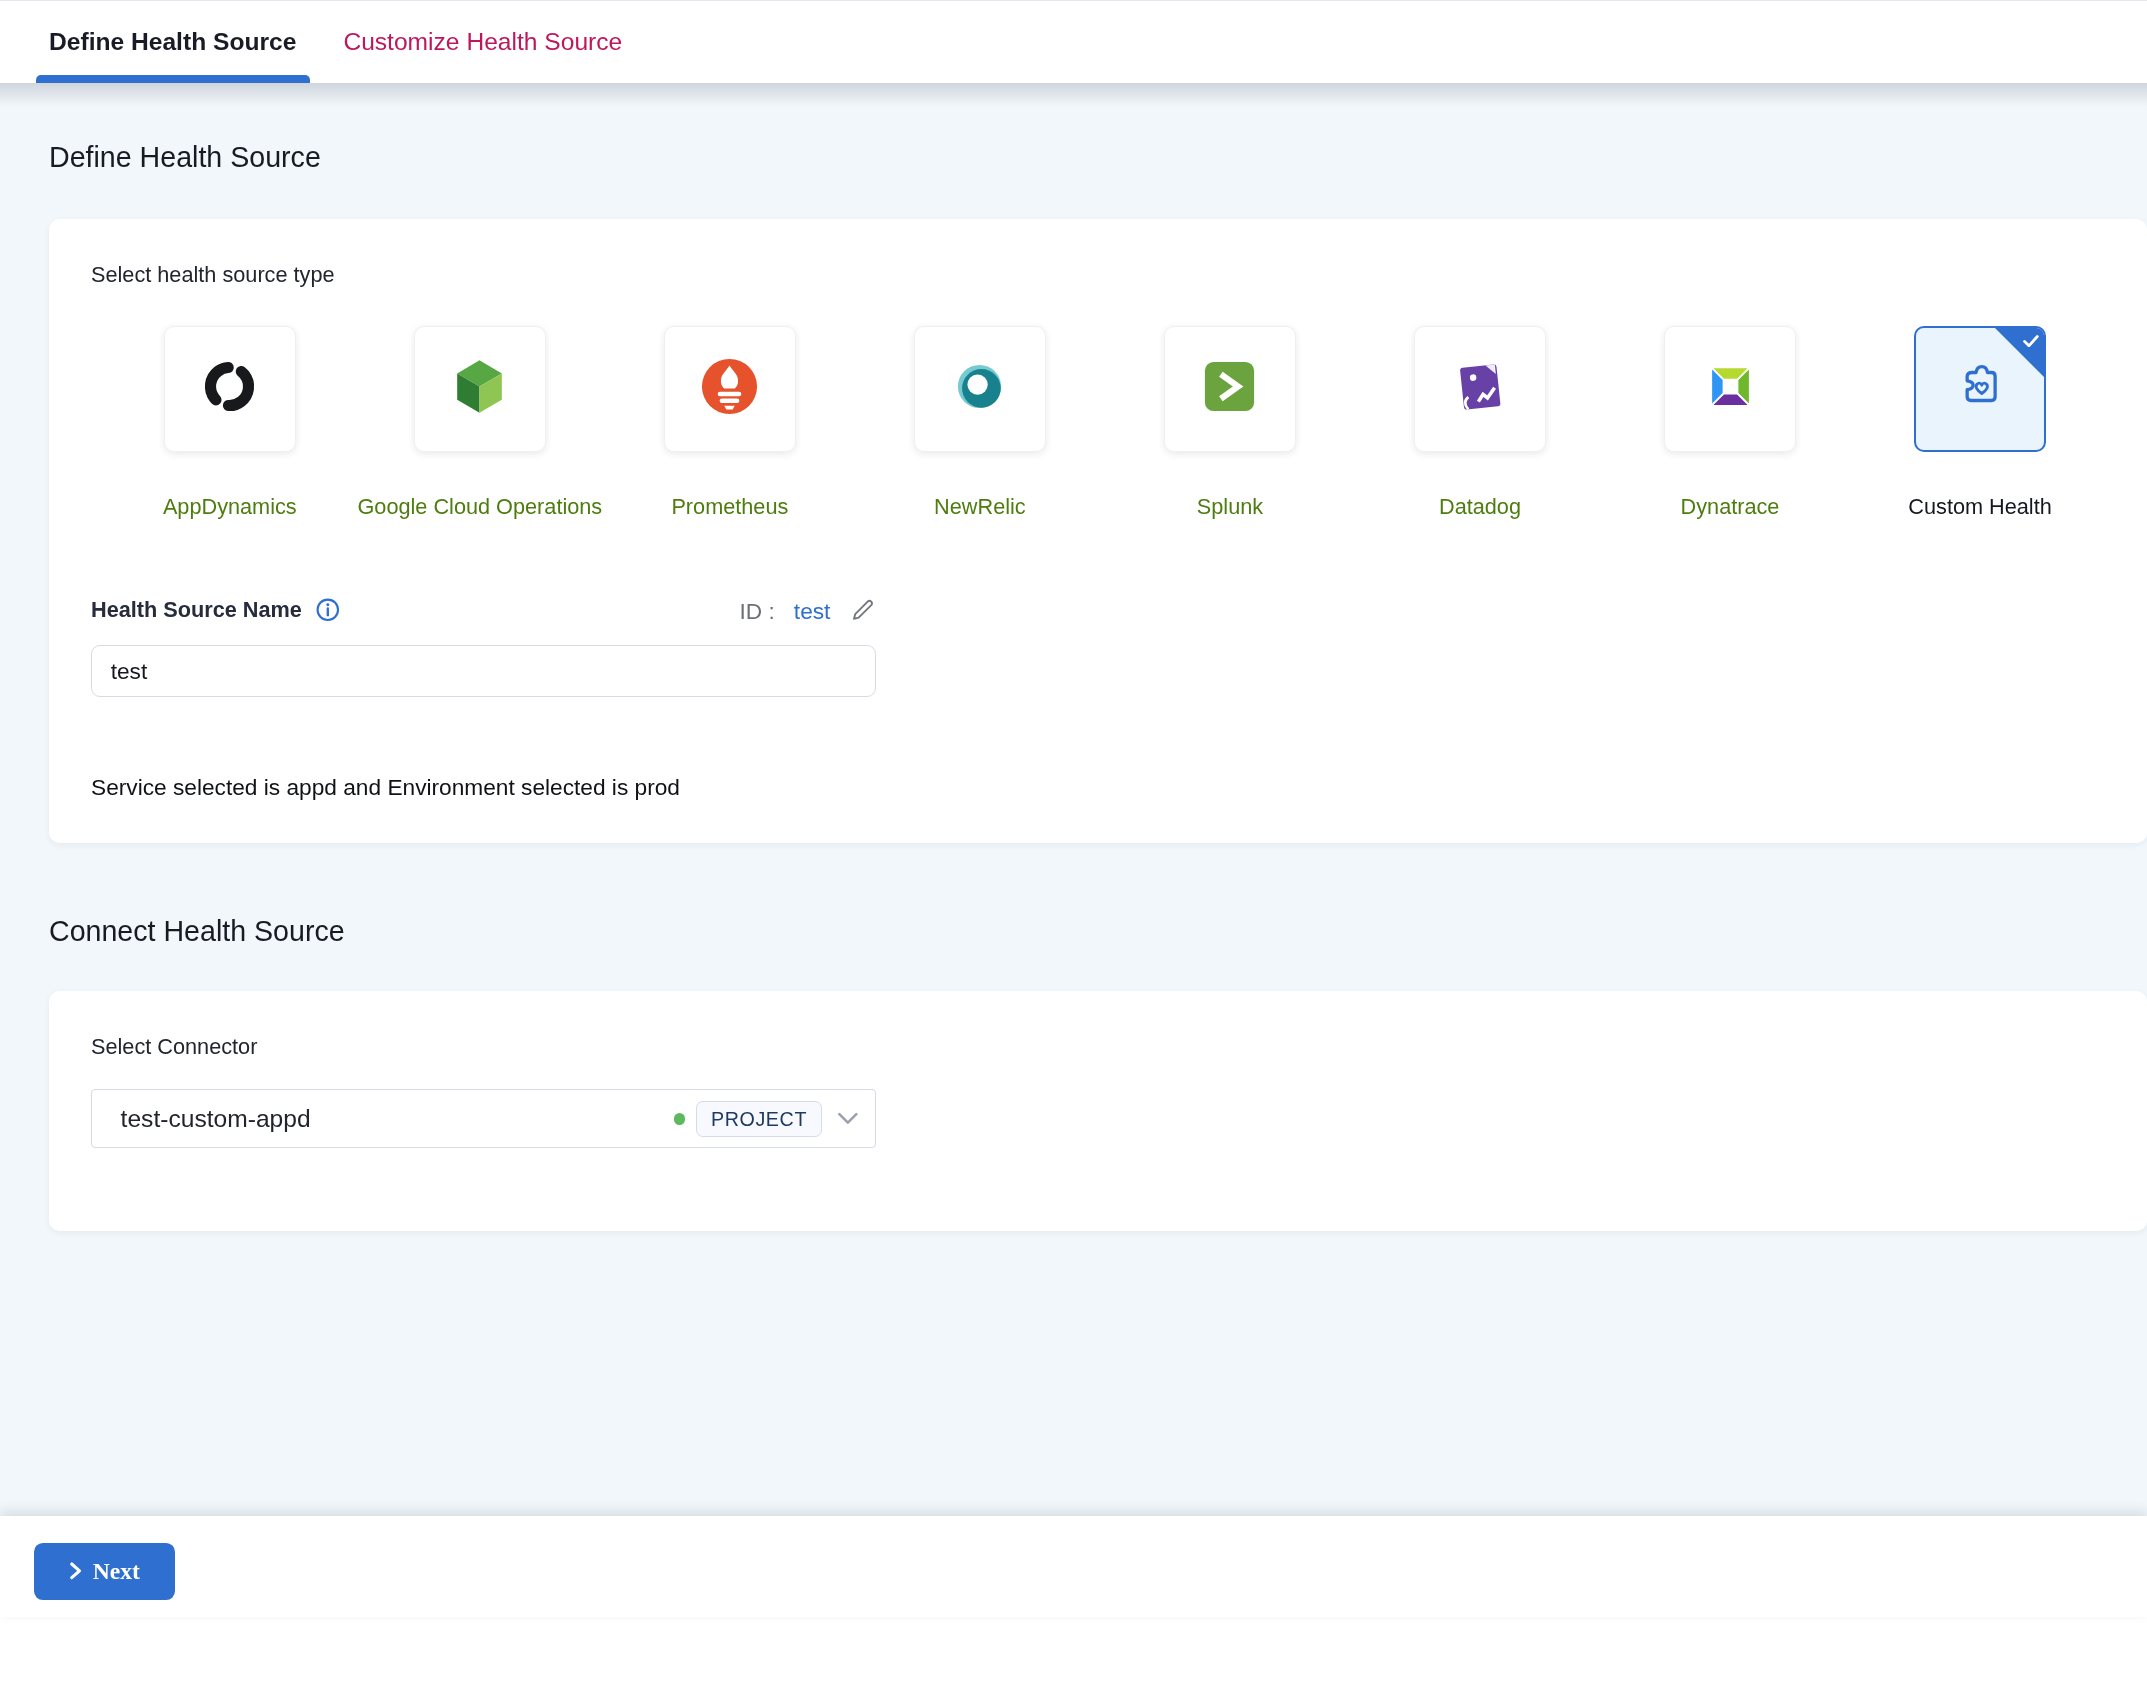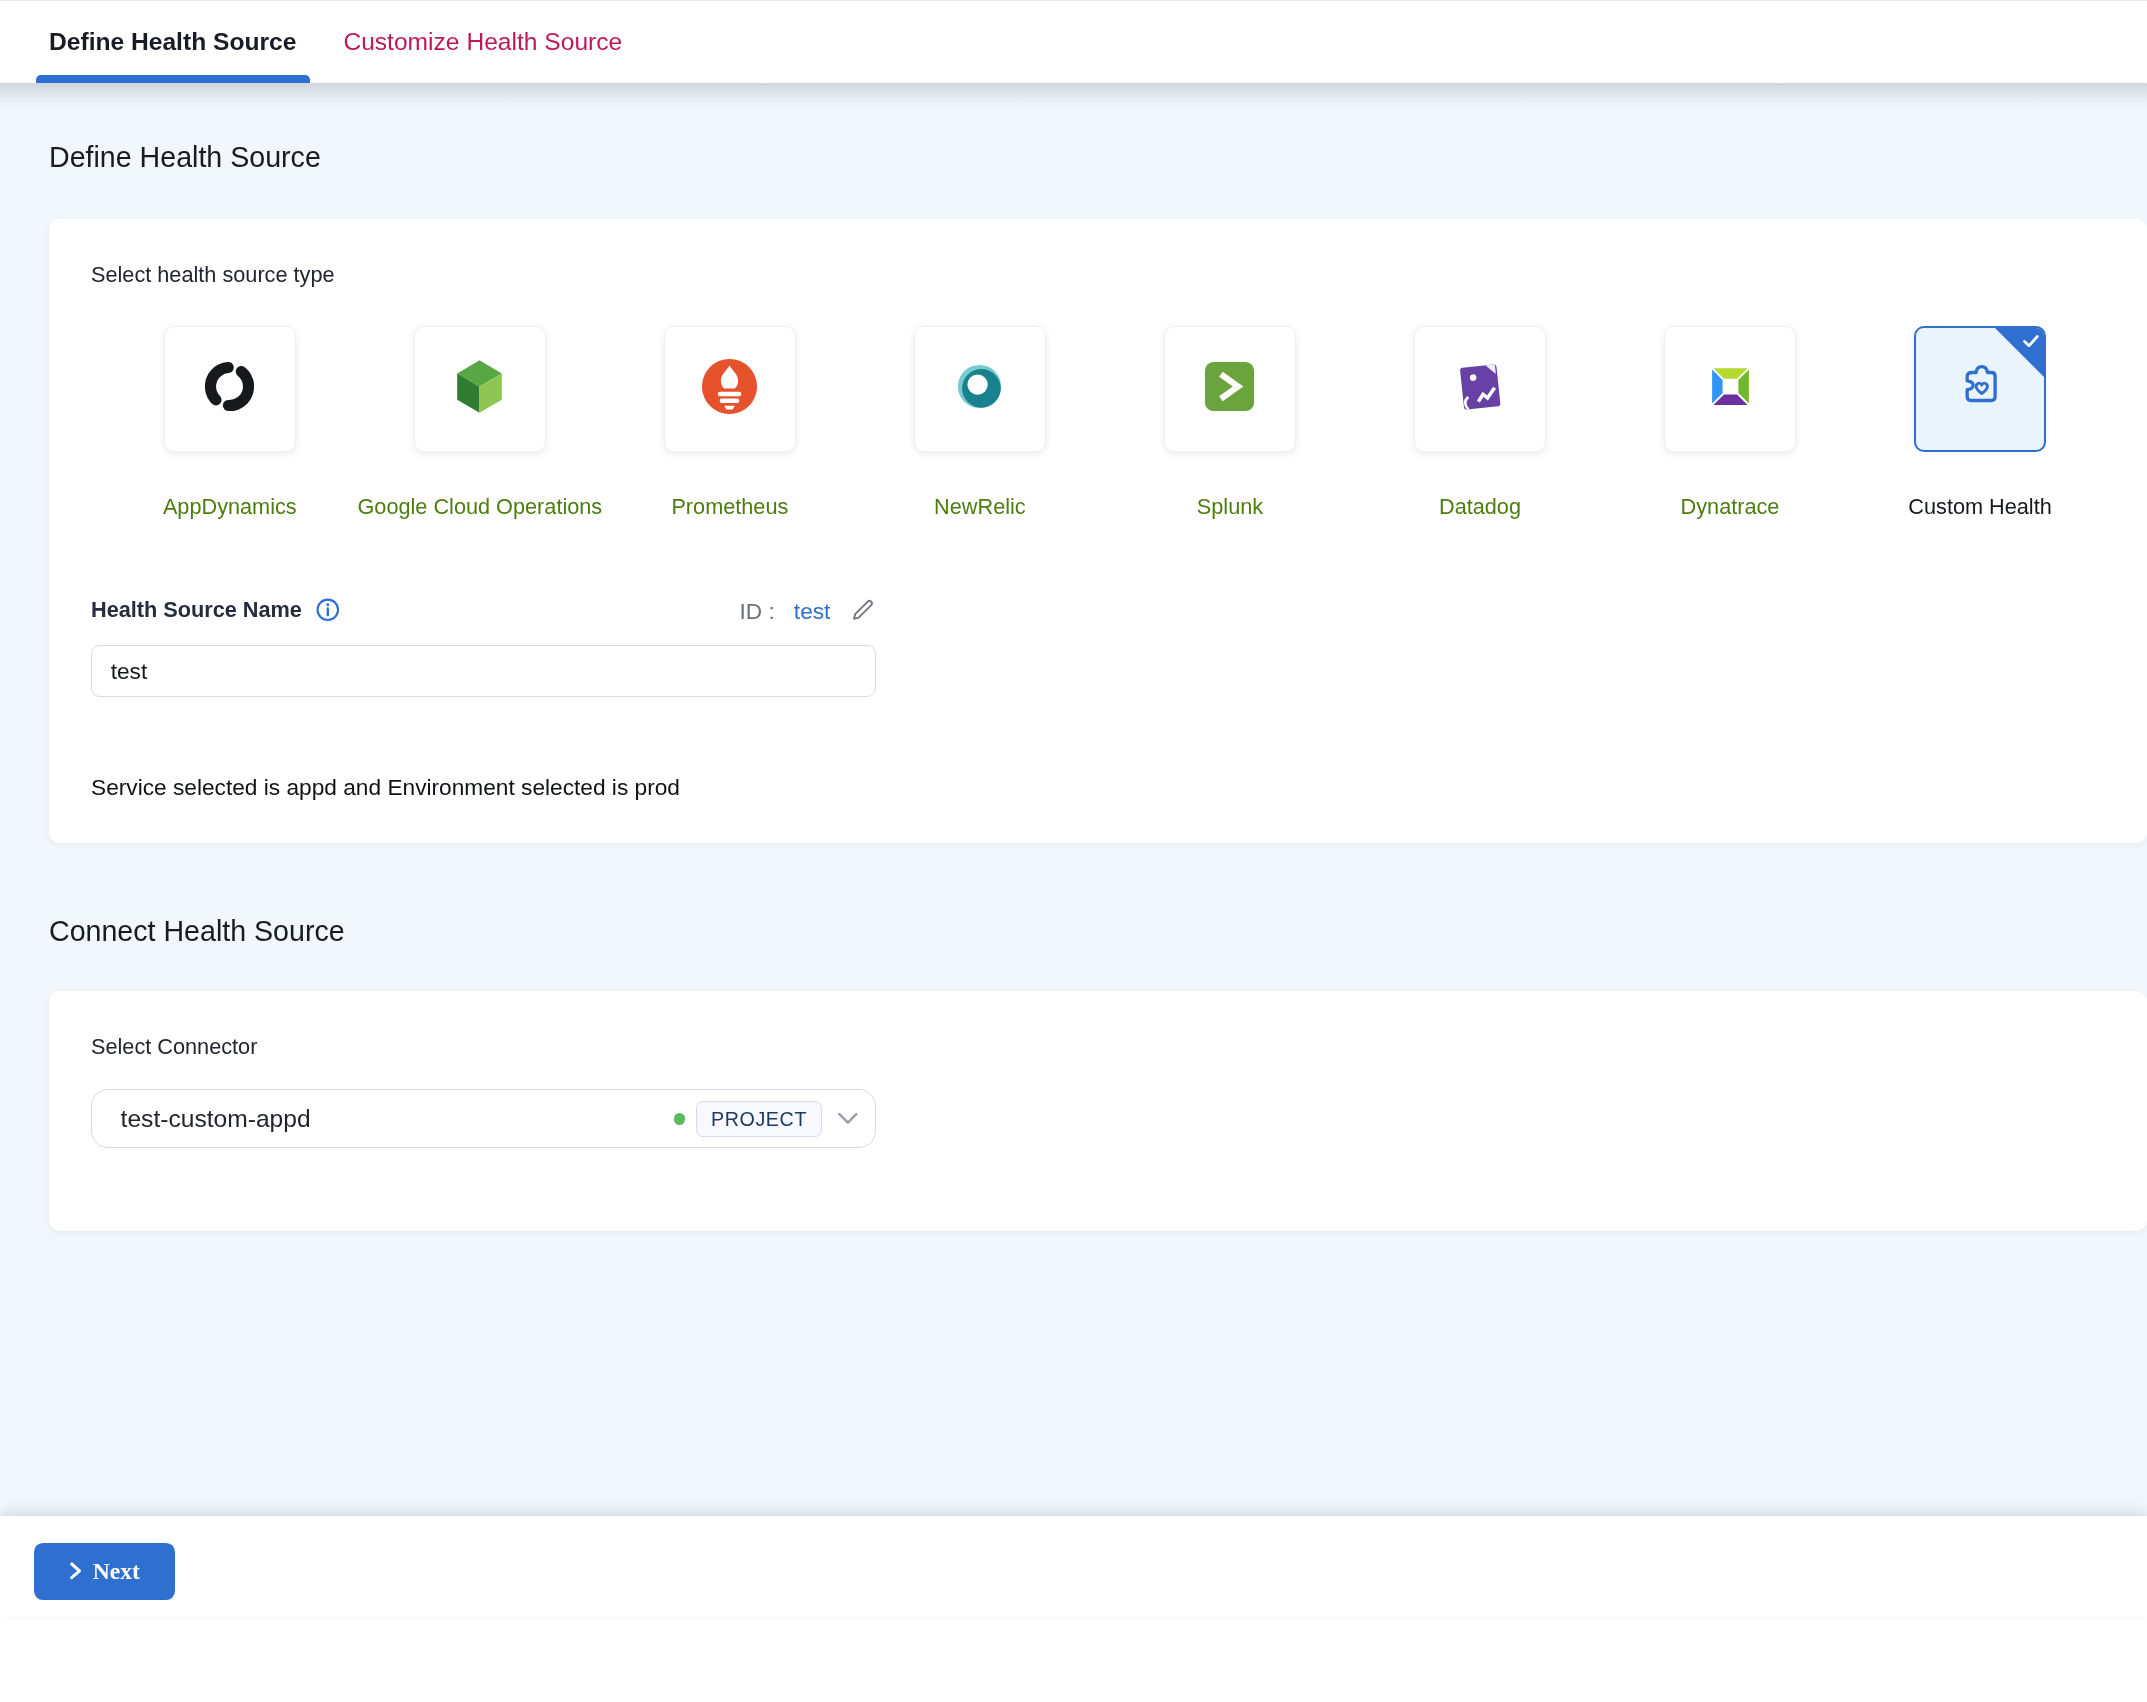--- a/index.html
+++ b/index.html
@@ -88,21 +88,21 @@
     display: block; width: 785px; height: 52px; margin-top: 17.7px;
     border: 1.5px solid #d8dae3; border-radius: 8.9px; padding: 0 18.7px;
     font-family: "Liberation Sans", sans-serif; font-size: 22.7px; color: #16181d;
     background: #fff; outline: none;
   }
   .service-note { margin-top: 77px; font-size: 22.7px; line-height: 27.6px; color: #101216; }
 
   
   .connector-select {
     width: 785px; height: 59px; margin-top: 29.6px;
-    border: 1.5px solid #d8dae3; border-radius: 17px; background: #fff;
+    border: 1.5px solid #d8dae3; border-radius: 4px; background: #fff;
     display: flex; align-items: center; padding: 0 16.7px 0 28.6px; cursor: pointer;
   }
   .connector-value { flex: 1; font-size: 24.6px; color: #22242c; }
   .status-dot { width: 11.8px; height: 11.8px; border-radius: 50%; background: #5cba5c; margin-right: 10.8px; flex: none; }
   .scope-badge {
     font-size: 19.7px; font-weight: 500; letter-spacing: 0.6px; color: #1d3a63;
     background: #f8f9fe; border: 1.5px solid #d6daec; border-radius: 6.9px;
     padding: 5.9px 13.8px 4.9px; flex: none;
   }
   .chevron-wrap { margin-left: 14.8px; display: flex; align-items: center; flex: none; }

